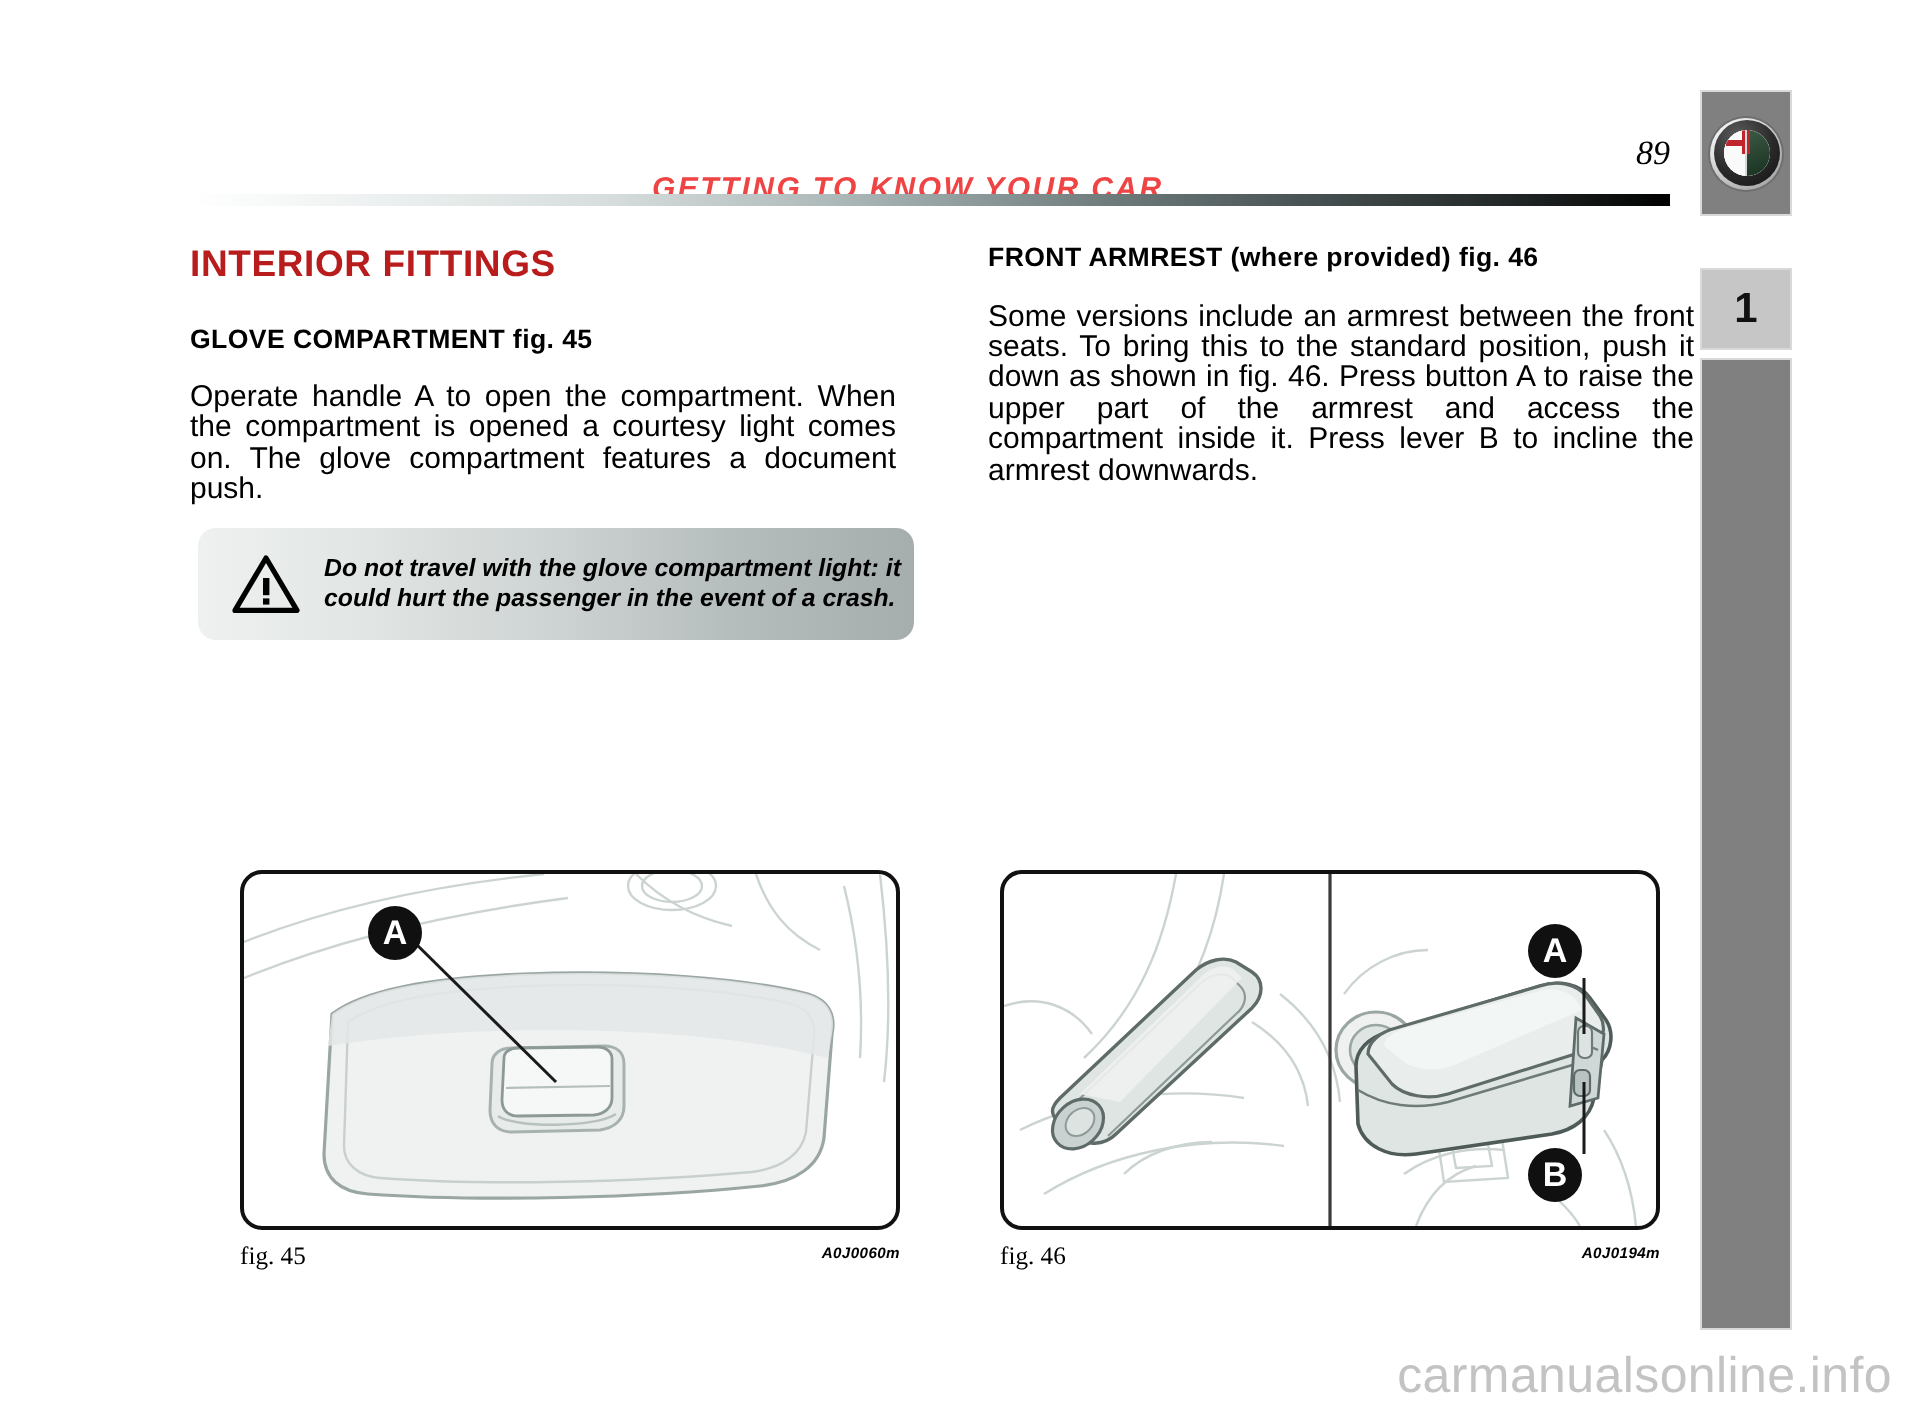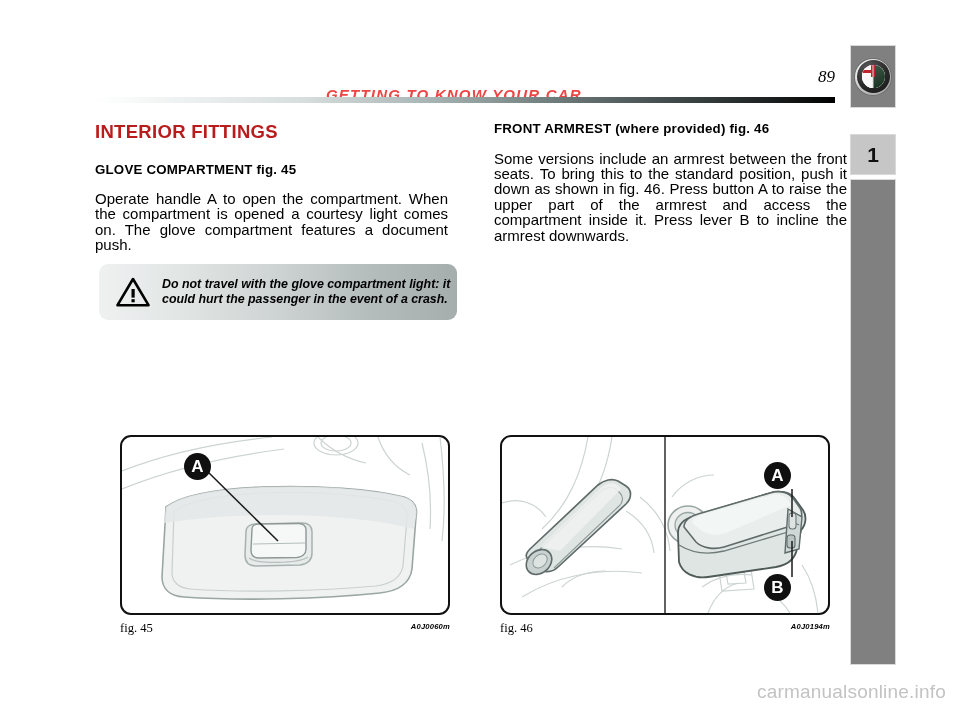--- a/index.html
+++ b/index.html
@@ -307,21 +307,21 @@
     justify-content: center;
     font-family: "Liberation Sans", sans-serif;
     z-index: 5;
   }
 
   
   #watermark {
     position: absolute;
     right: 14px;
     bottom: 6px;
-    font-size: 19px;
+    font-size: 25px;
     color: #c3c3c3;
     font-family: "Liberation Sans", sans-serif;
     letter-spacing: 0.2px;
     white-space: nowrap;
   }
 </style>
 </head>
 <body>
 
 <div id="page">

